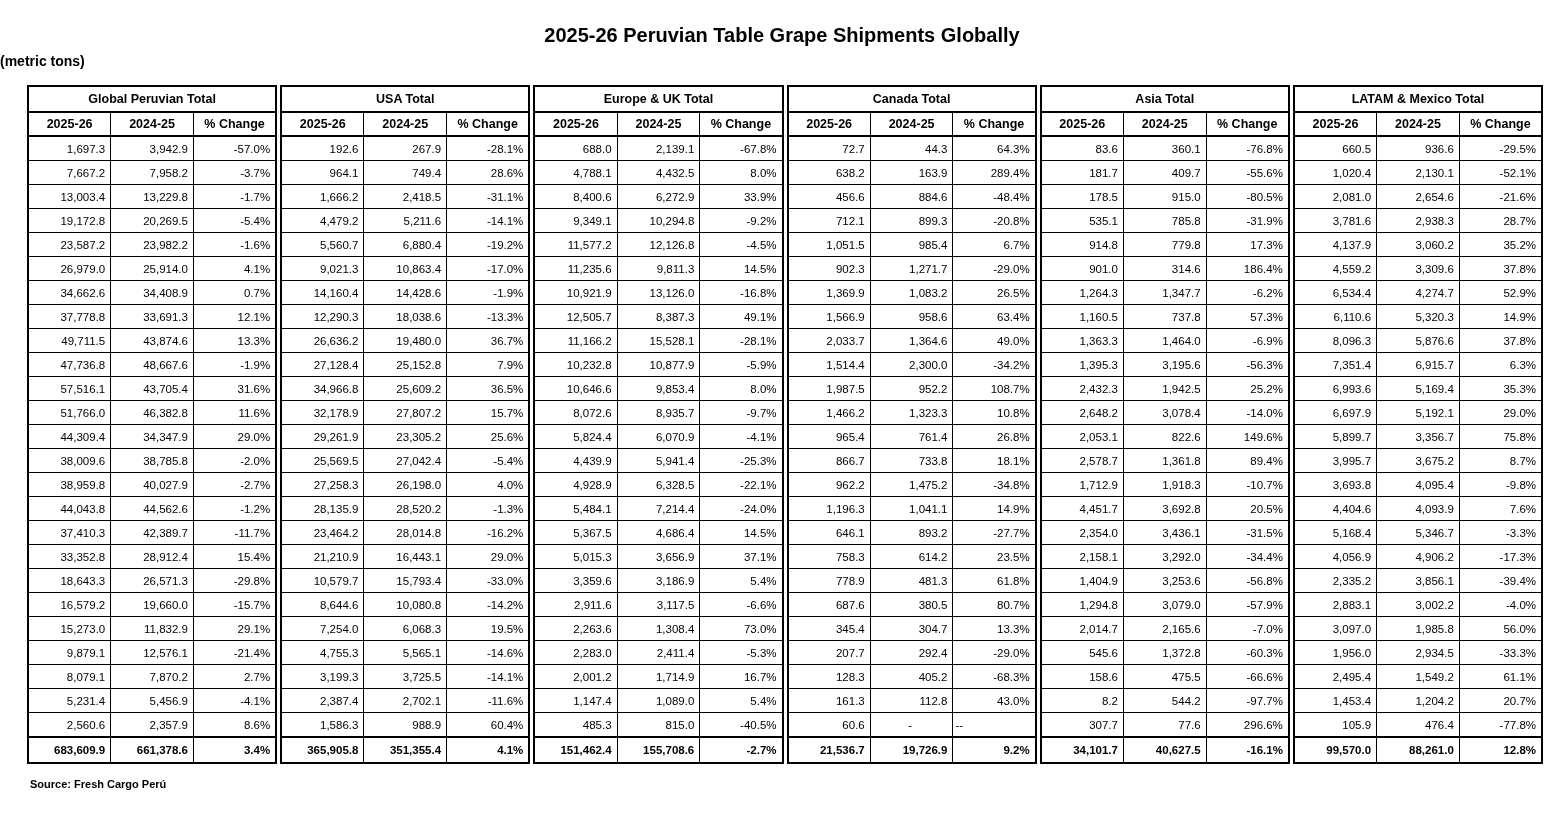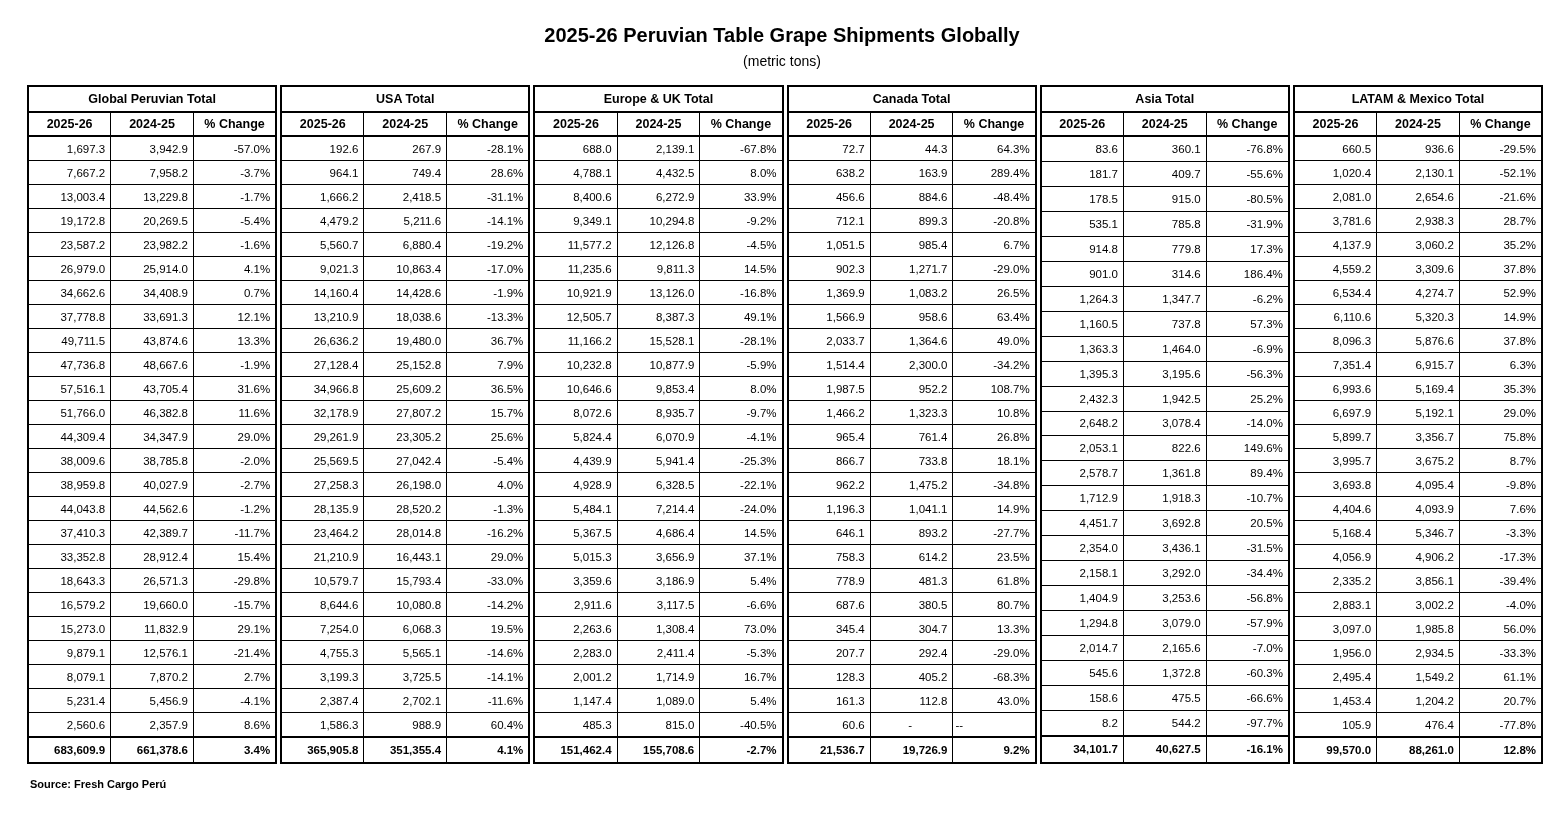--- a/index.html
+++ b/index.html
@@ -18,22 +18,21 @@
     overflow: hidden;
   }
   .title {
     text-align: center;
     font-weight: bold;
     font-size: 20px;
     padding-top: 24px;
     letter-spacing: 0px;
   }
   .subtitle {
-    text-align: center;
-    font-weight: normal;
+    font-weight: bold;
     font-size: 14px;
     margin-top: 6px;
   }
   .groups {
     display: flex;
     gap: 3px;
     margin: 16px 0 0 27px;
     width: 1516px;
   }
   table.grp {
@@ -275,21 +274,21 @@
             <td>9,021.3</td>
             <td>10,863.4</td>
             <td>-17.0%</td>
           </tr>
           <tr>
             <td>14,160.4</td>
             <td>14,428.6</td>
             <td>-1.9%</td>
           </tr>
           <tr>
-            <td>13,210.9</td>
+            <td>12,290.3</td>
             <td>18,038.6</td>
             <td>-13.3%</td>
           </tr>
           <tr>
             <td>26,636.2</td>
             <td>19,480.0</td>
             <td>36.7%</td>
           </tr>
           <tr>
             <td>27,128.4</td>
@@ -790,20 +789,25 @@
           </tr>
           <tr>
             <td>158.6</td>
             <td>475.5</td>
             <td>-66.6%</td>
           </tr>
           <tr>
             <td>8.2</td>
             <td>544.2</td>
             <td>-97.7%</td>
+          </tr>
+          <tr>
+            <td>307.7</td>
+            <td>77.6</td>
+            <td>296.6%</td>
           </tr>
           <tr class="total">
             <td>34,101.7</td>
             <td>40,627.5</td>
             <td>-16.1%</td>
           </tr>
         </tbody>
       </table>
       <table class="grp">
         <thead>

